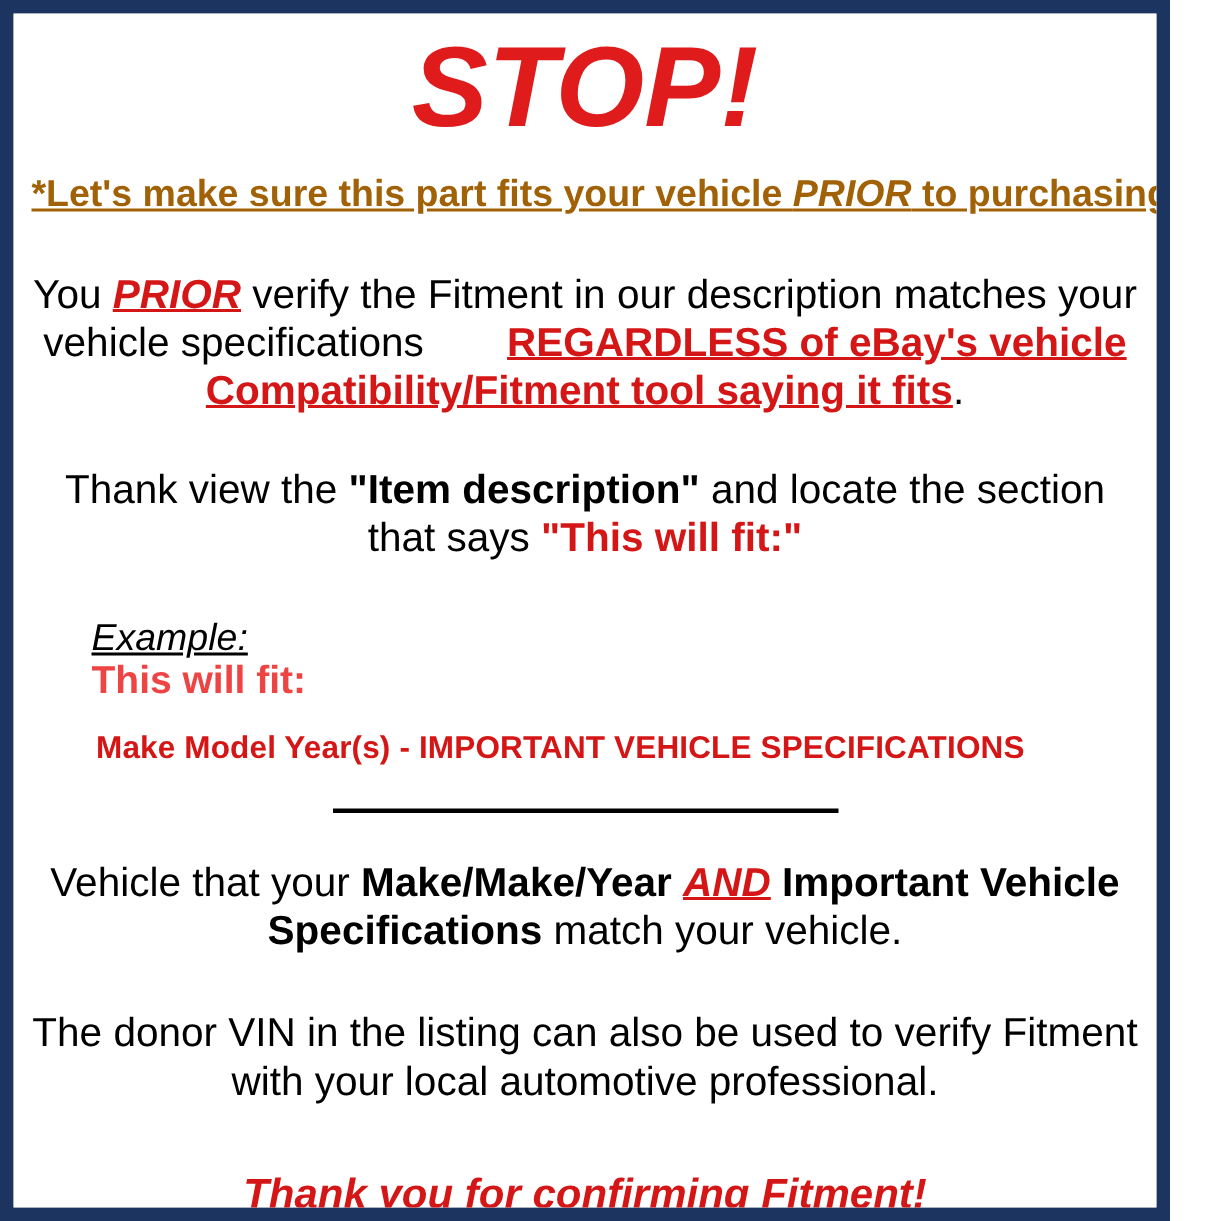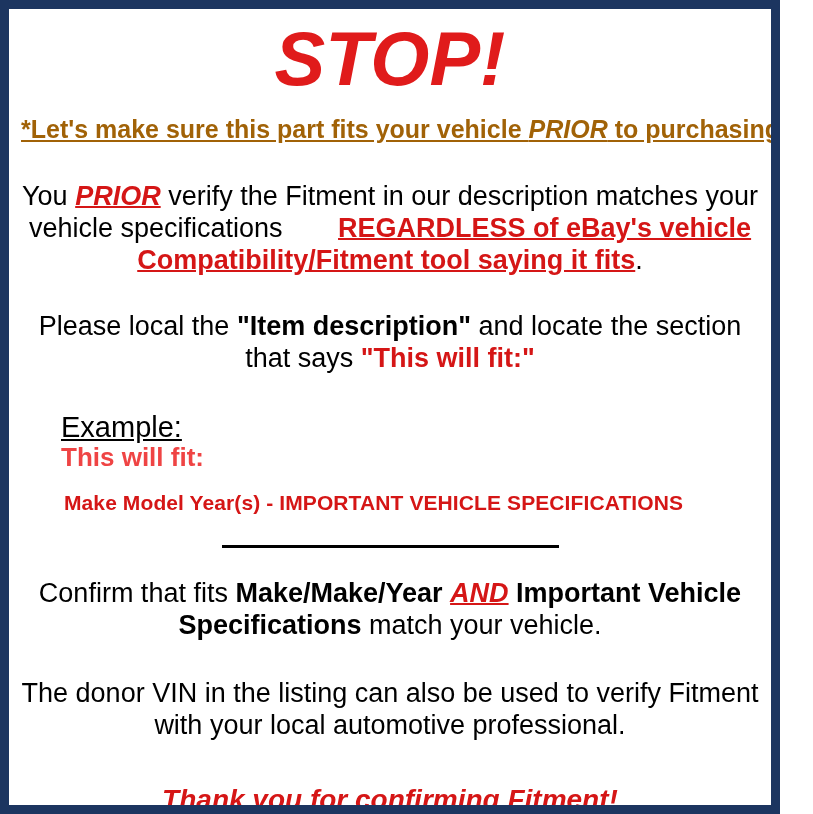--- a/index.html
+++ b/index.html
@@ -82,21 +82,22 @@
 
   
   .example-block {
     padding-top: 36px;
     padding-left: 40px;
     text-align: left;
   }
   .example-label {
     margin: 0;
     color: #000000;
-    font-size: 29px;
+    font-size: 25px;
+    font-style: italic;
     text-decoration: underline;
     text-underline-offset: 2px;
     line-height: 1.12;
     display: inline-block;
   }
   .example-fit {
     margin: 0;
     color: #ef4444;
     font-weight: bold;
     font-size: 26px;
@@ -148,37 +149,37 @@
 
     <div class="subtitle">
       <span>*Let's make sure this part fits your vehicle </span><span class="em-italic">PRIOR</span><span> to purchasing*</span>
     </div>
 
     <div class="para para-must">
       <span>You </span><span class="redbiu">PRIOR</span><span> verify the Fitment in our description matches your vehicle specifications </span><span class="redbu">REGARDLESS of eBay's vehicle Compatibility/Fitment tool saying it fits</span><span>.</span>
     </div>
 
     <div class="para para-view">
-      <span>Please local the </span><span class="b">"Item description"</span><span> and locate the section that says </span><span class="redb">"This will fit:"</span>
+      <span>Thank view the </span><span class="b">"Item description"</span><span> and locate the section that says </span><span class="redb">"This will fit:"</span>
     </div>
 
     <div class="example-block">
       <div>
         <span class="example-label">Example:</span>
       </div>
       <div class="example-fit">This will fit:</div>
       <div class="example-spec">Make Model Year(s) - IMPORTANT VEHICLE SPECIFICATIONS</div>
     </div>
 
     <div class="divider-wrap">
       <span class="divider"></span>
     </div>
 
     <div class="para para-confirm">
-      <span>Confirm that fits </span><span class="b">Make/Make/Year </span><span class="redbiu">AND</span><span class="b"> Important Vehicle Specifications</span><span> match your vehicle.</span>
+      <span>Vehicle that your </span><span class="b">Make/Make/Year </span><span class="redbiu">AND</span><span class="b"> Important Vehicle Specifications</span><span> match your vehicle.</span>
     </div>
 
     <div class="para para-vin">The donor VIN in the listing can also be used to verify Fitment with your local automotive professional.</div>
 
     <div class="thanks">Thank you for confirming Fitment!</div>
 
   </div>
 </div>
 
 </body></html>

